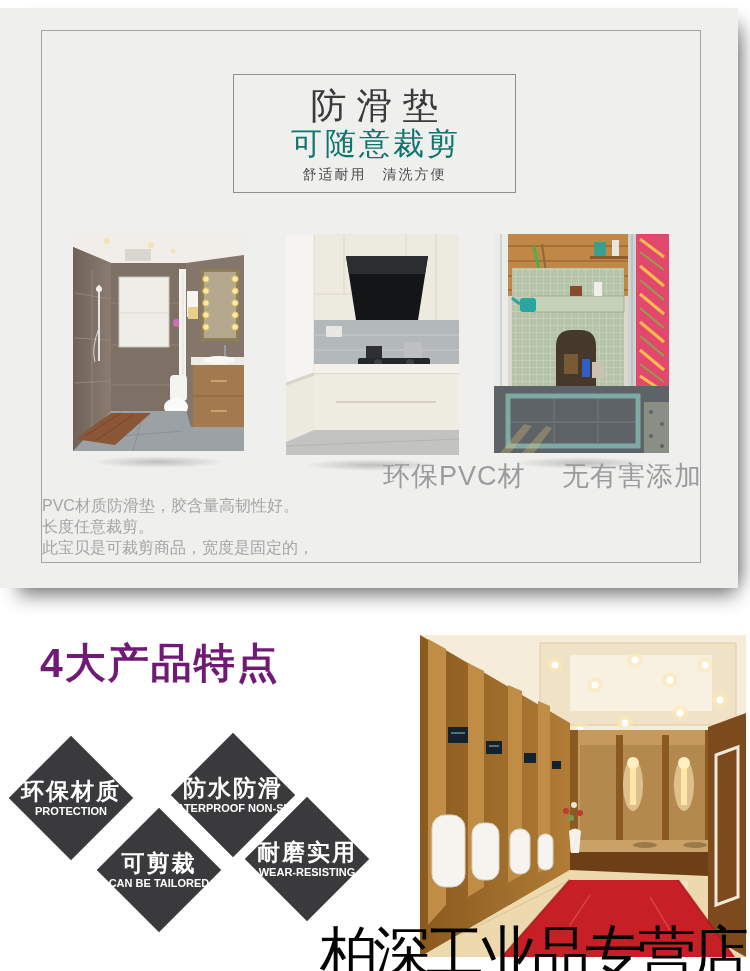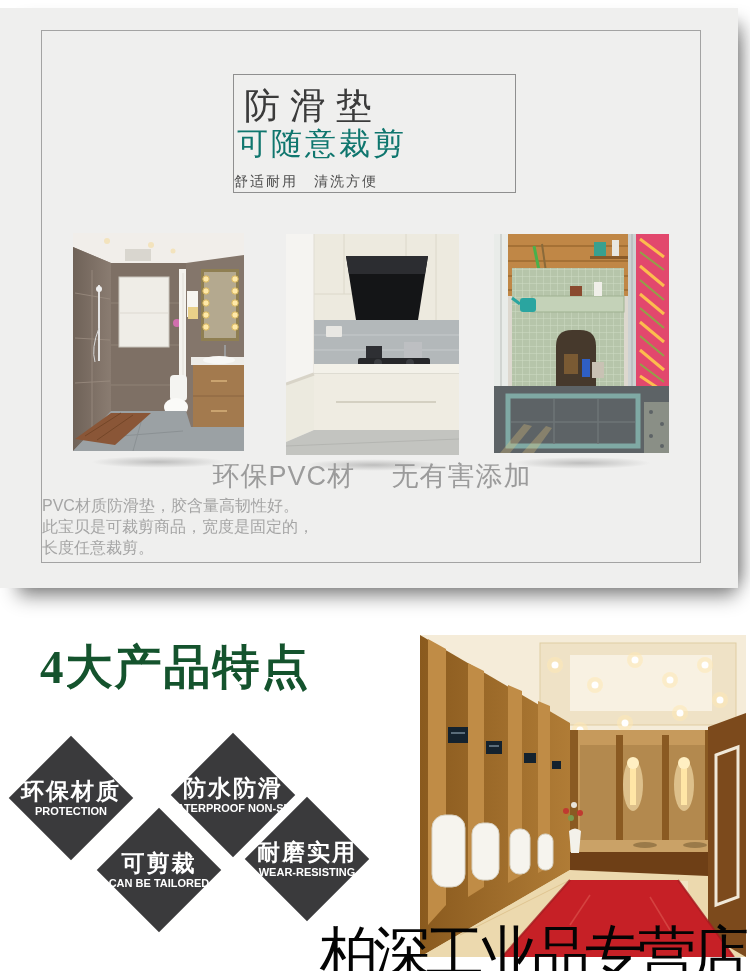--- a/index.html
+++ b/index.html
@@ -3,36 +3,36 @@
 <meta charset="utf-8">
 <style>
   html,body{margin:0;padding:0;background:#ffffff;}
   .stage{position:relative;width:750px;height:971px;overflow:hidden;background:#ffffff;
          font-family:"Liberation Sans","DejaVu Sans",sans-serif;}
   
   .panel{position:absolute;left:0;top:8px;width:738px;height:580px;background:#efefee;
          box-shadow:14px 4px 16px -10px rgba(0,0,0,.35), 8px 18px 18px -10px rgba(0,0,0,.45);}
   .outer-box{position:absolute;left:41px;top:22px;width:660px;height:533px;border:1px solid #a3a3a3;box-sizing:border-box;}
   .title-box{position:absolute;left:191px;top:43px;width:283px;height:119px;border:1px solid #8f8f8f;
-             box-sizing:border-box;text-align:left;}
+             box-sizing:border-box;text-align:center;}
   .title{margin-top:11px;font-size:36px;line-height:40px;color:#3b3b3b;letter-spacing:10px;padding-left:10px;}
   .subtitle{font-size:31px;line-height:35px;color:#0f766e;letter-spacing:3px;padding-left:3px;}
-  .tagline{margin-top:12px;font-size:14px;color:#4c4c4c;letter-spacing:2px;white-space:pre;}
+  .tagline{margin-top:5px;font-size:14px;color:#4c4c4c;letter-spacing:2px;white-space:pre;}
   .photo{position:absolute;overflow:hidden;}
   .photo svg{display:block;width:100%;height:100%;}
   .photo-shadow{position:absolute;height:12px;border-radius:50%;
       background:radial-gradient(ellipse at center, rgba(110,110,110,.38), rgba(110,110,110,0) 70%);}
-  .pvc-heading{position:absolute;left:0;top:427px;width:660px;text-align:center;
+  .pvc-heading{position:absolute;left:0;top:427px;width:660px;text-align:right;
       font-size:27px;color:#9b9b9b;letter-spacing:1px;white-space:pre;}
   .desc{position:absolute;left:0;top:464px;width:660px;text-align:left;
       font-size:16px;line-height:21px;color:#a5a5a5;}
   
   .features-title{position:absolute;left:40px;top:636px;margin:0;
-      font-family:Liberation Serif, serif;font-weight:800;
-      font-size:47px;letter-spacing:2px;color:#14532d;}
+      font-family:Liberation Sans, sans-serif;font-weight:800;
+      font-size:41px;letter-spacing:2px;color:#701a75;}
   .restroom{position:absolute;left:420px;top:635px;width:326px;height:322px;overflow:hidden;}
   .restroom svg{display:block;width:100%;height:100%;}
   .diamond{position:absolute;width:88px;height:88px;background:#3a3a3c;transform:rotate(45deg);
            display:flex;align-items:center;justify-content:center;}
   .d1{left:27px;top:754px;z-index:1;}
   .d2{left:189px;top:751px;z-index:1;}
   .d3{left:115px;top:826px;z-index:2;}
   .d4{left:263px;top:815px;z-index:2;}
   .d-inner{transform:rotate(-45deg);text-align:center;width:132px;flex:none;}
   .d-zh{color:#ffffff;font-size:23px;font-weight:700;letter-spacing:2px;line-height:26px;white-space:nowrap;}
@@ -228,22 +228,22 @@
         </svg>
       </figure>
 
       <div class="photo-shadow" style="left:49px;top:425px;width:135px;"></div>
       <div class="photo-shadow" style="left:262px;top:428px;width:138px;"></div>
       <div class="photo-shadow" style="left:470px;top:426px;width:139px;"></div>
 
       <div class="pvc-heading">环保PVC材　 无有害添加</div>
       <div class="desc">
         <div>PVC材质防滑垫，胶含量高韧性好。</div>
+        <div>长度任意裁剪。</div>
         <div>此宝贝是可裁剪商品，宽度是固定的，</div>
-        <div>长度任意裁剪。</div>
       </div>
     </div>
   </section>
 
   <section>
     <h2 class="features-title">4大产品特点</h2>
 
     <figure class="restroom" style="margin:0;">
       <svg viewBox="0 0 326 322" preserveAspectRatio="none">
         <defs>

